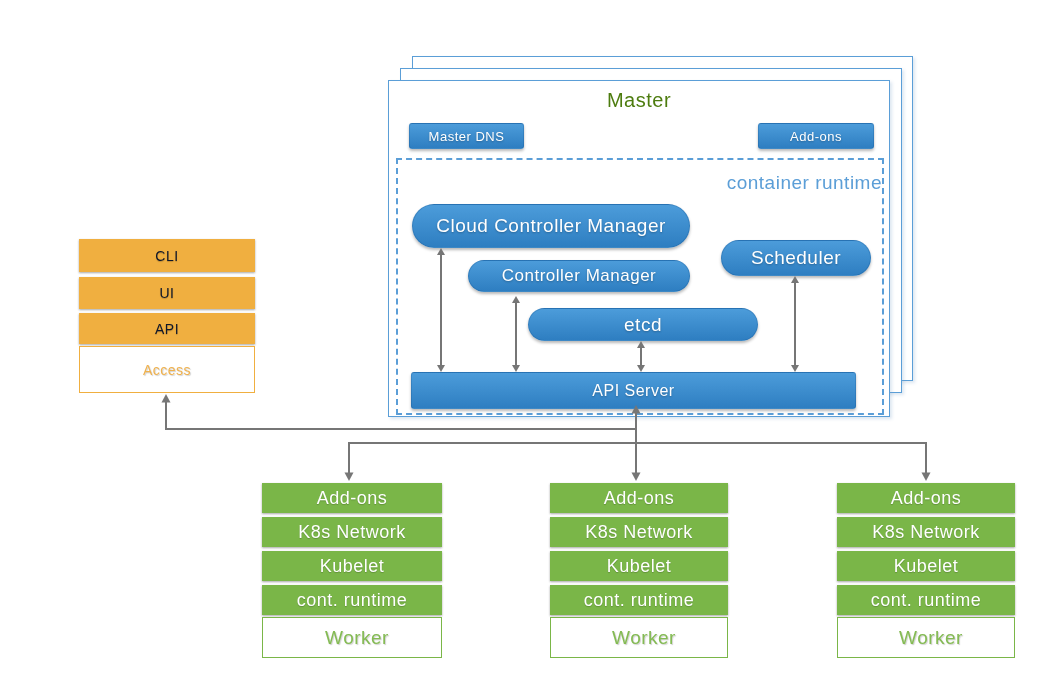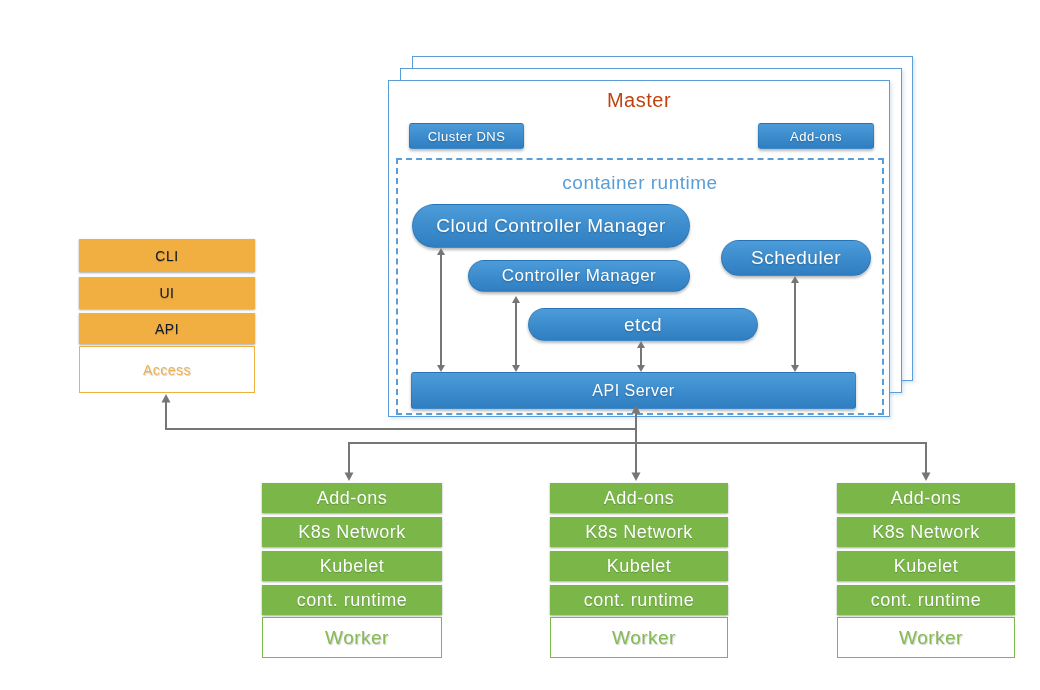--- a/index.html
+++ b/index.html
@@ -18,33 +18,33 @@
   .page {
     position: absolute;
     background: #ffffff;
     border: 1.5px solid #5b9ed7;
     box-shadow: 2px 2px 3px rgba(120, 160, 200, 0.25);
   }
   .master-title {
     position: absolute;
     top: 8px; left: 0; width: 100%;
     text-align: center;
-    color: #c2410c;
+    color: #4d7c0f;
     font-size: 20px;
     letter-spacing: 0.5px;
   }
   .dashed-box {
     position: absolute;
     border: 2px dashed #5b9ed7;
     background: transparent;
   }
   .cr-title {
     position: absolute;
     top: 12px; left: 0; width: 100%;
-    text-align: center;
+    text-align: right;
     color: #5b9ed7;
     font-size: 19px;
     letter-spacing: 0.5px;
   }
 
   
   .bluebox {
     position: absolute;
     background: linear-gradient(180deg, #4c9cda 0%, #2e7ec1 100%);
     border: 1px solid rgba(20, 80, 140, 0.25);
@@ -147,21 +147,21 @@
 
 <div id="canvas">
 
   <div class="page" style="left:412px; top:56px; width:501px; height:325px;"></div>
   <div class="page" style="left:400px; top:68px; width:502px; height:325px;"></div>
 
   <div class="page" style="left:388px; top:80px; width:502px; height:337px;">
 
     <div class="master-title">Master</div>
 
-    <div class="bluebox btn-small" style="left:20px; top:42px; width:115px; height:26px;">Cluster DNS</div>
+    <div class="bluebox btn-small" style="left:20px; top:42px; width:115px; height:26px;">Master DNS</div>
 
     <div class="bluebox btn-small" style="left:369px; top:42px; width:116px; height:26px;">Add-ons</div>
 
     <div class="dashed-box" style="left:7px; top:77px; width:488px; height:257px;">
 
       <div class="cr-title">container runtime</div>
 
       <div class="bluebox t19" style="left:14px; top:44px; width:278px; height:44px;">Cloud Controller Manager</div>
 
       <div class="bluebox t17" style="left:70px; top:100px; width:222px; height:32px;border-radius:18px;">Controller Manager</div>

